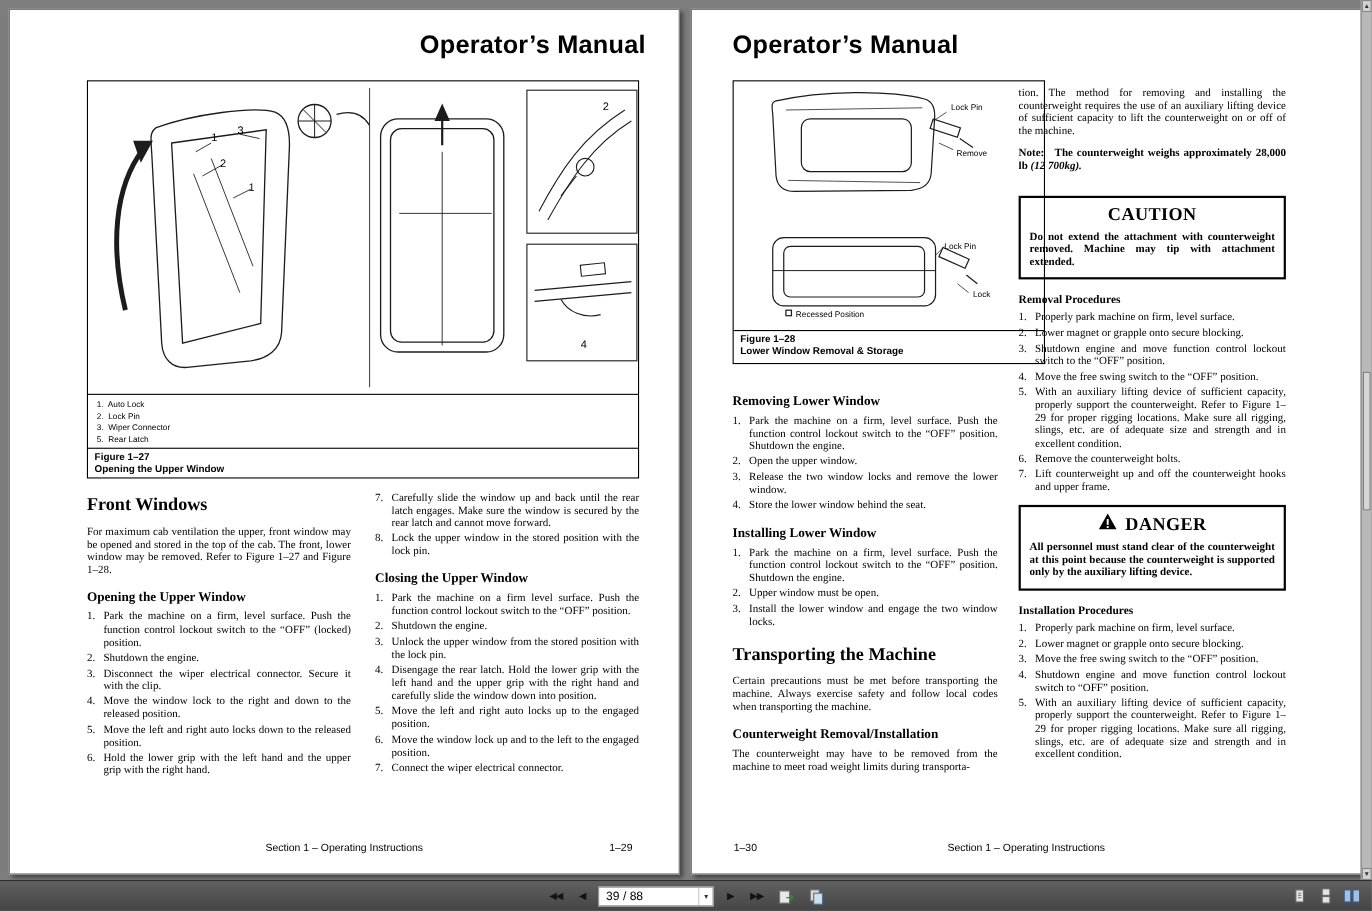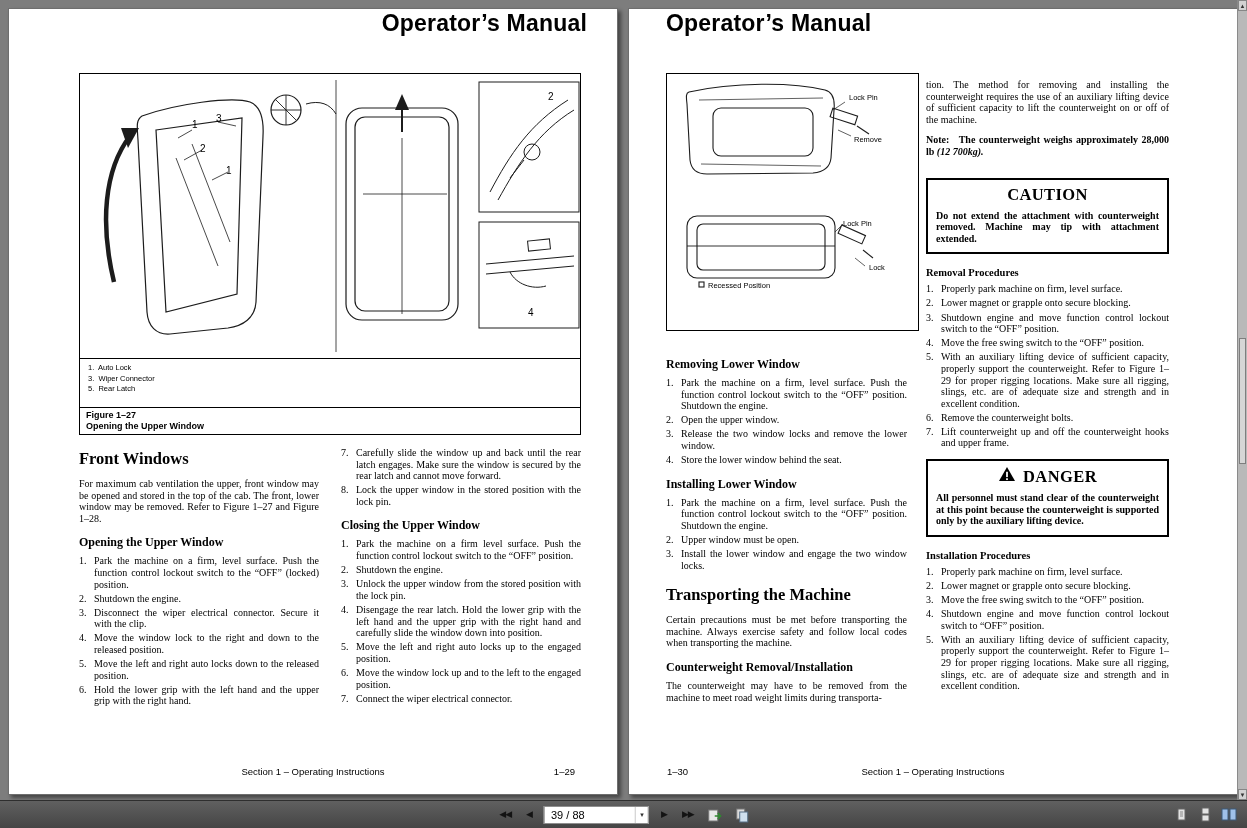--- a/index.html
+++ b/index.html
@@ -4,28 +4,28 @@
 <style>
   *{margin:0;padding:0;box-sizing:border-box;}
   html,body{width:1247px;height:828px;}
   body{position:relative;background:#7d7d7d;font-family:"Liberation Sans",sans-serif;color:#000;overflow:hidden;}
 
   .page{position:absolute;top:8px;width:610px;height:787px;background:#fff;border:1px solid #6e6e6e;
         box-shadow:3px 3px 4px rgba(0,0,0,.45);}
   #page-left{left:8px;}
   #page-right{left:628px;}
 
-  .doc-title{position:absolute;top:1px;font-size:23px;font-weight:700;letter-spacing:.2px;}
+  .doc-title{position:absolute;top:18px;font-size:23px;font-weight:700;letter-spacing:.2px;}
   #page-left .doc-title{right:30px;}
   #page-right .doc-title{left:37px;}
 
   
   .figbox{position:absolute;border:1px solid #000;display:flex;flex-direction:column;background:#fff;}
   #fig127{left:70px;top:64px;width:502px;height:362px;}
-  #fig128{left:37px;top:64px;width:253px;height:258px;}
+  #fig128{left:37px;top:64px;width:284px;height:258px;}
   .figdraw{display:block;}
   #fig127 .figdraw{height:284px;width:100%;}
   #fig128 .figdraw{height:226px;width:100%;}
   .figlegend{border-top:1px solid #000;padding:4px 0 2px 8px;flex:1;}
   .co{font-size:7.5px;line-height:10.5px;white-space:pre;}
   .figcap{border-top:1px solid #000;padding:2px 6px;}
   .figlabel,.figcapline{font-weight:700;font-size:9px;line-height:11px;}
 
   
   .col{position:absolute;font-family:Liberation Serif, serif;}
@@ -124,20 +124,21 @@
         <text x="112" y="54">1</text>
         <text x="136" y="48">3</text>
         <text x="120" y="78">2</text>
         <text x="146" y="100">1</text>
         <text x="468" y="26">2</text>
         <text x="448" y="242">4</text>
       </g>
     </svg>
     <div class="figlegend">
         <div class="co">1.  Auto Lock</div>
+        <div class="co">2.  Lock Pin</div>
         <div class="co">3.  Wiper Connector</div>
         <div class="co">5.  Rear Latch</div>
       </div>
     <div class="figcap">
       <div class="figlabel">Figure 1–27</div>
       <div class="figcapline">Opening the Upper Window</div>
     </div>
   </div>
 
   <div class="col col1">
@@ -243,20 +244,24 @@
         <rect x="26" y="208" width="5" height="5"></rect>
       </g>
       <g font-size="7.5" fill="#000">
         <text x="176" y="26">Lock Pin</text>
         <text x="181" y="68">Remove</text>
         <text x="170" y="152">Lock Pin</text>
         <text x="196" y="196">Lock</text>
         <text x="35" y="214">Recessed Position</text>
       </g>
     </svg>
+    <div class="figcap">
+      <div class="figlabel">Figure 1–28</div>
+      <div class="figcapline">Lower Window Removal &amp; Storage</div>
+    </div>
   </div>
 
   <div class="col col1">
     <div class="subH" style="margin-top:16px">Removing Lower Window</div>
     <div>
         <div class="li">
           <span class="ln">1.</span>
           <span class="lt">Park the machine on a firm, level surface.  Push the function control lockout switch to the “OFF” position.  Shutdown the engine.</span>
         </div>
         <div class="li">

